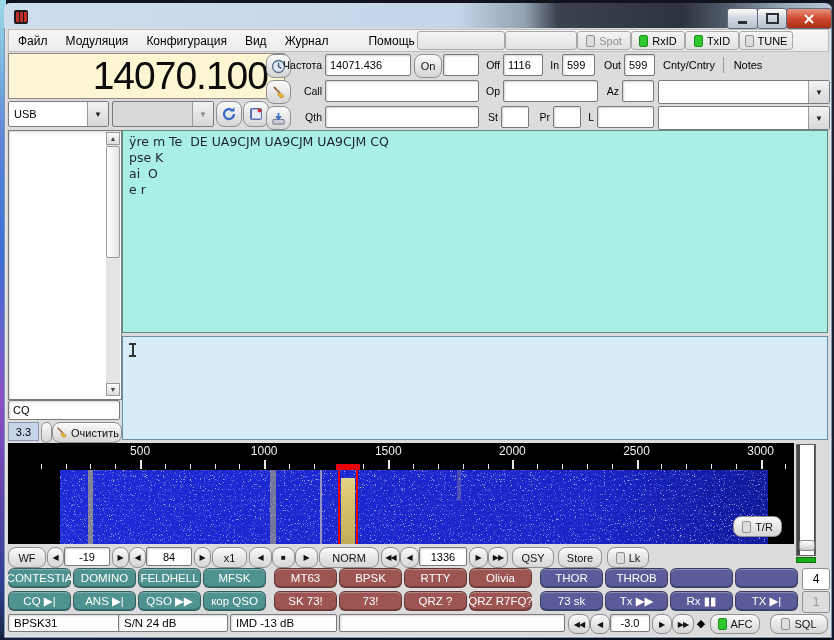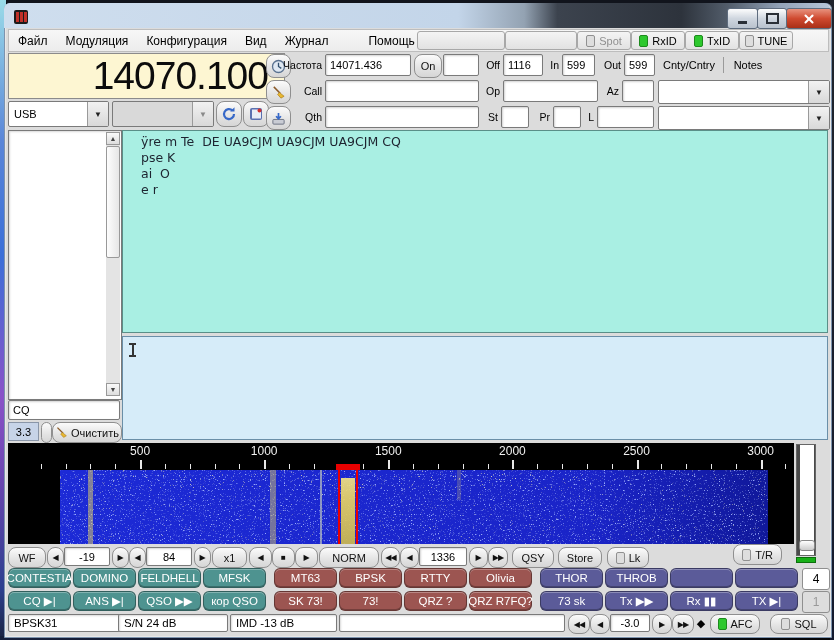--- a/index.html
+++ b/index.html
@@ -43,21 +43,21 @@
   .combo{display:flex;border:1px solid #7a7a7a;border-radius:2px;overflow:hidden;background:#fff;}
   .combo .val{flex:1;display:flex;align-items:center;padding:0 5px;font-size:11px;}
   .combo .arr{width:20px;background:linear-gradient(180deg,#f2f2f2,#d8d8d8);border-left:1px solid #9a9a9a;display:flex;align-items:center;justify-content:center;font-size:8px;color:#222;}
   .combo.dis{background:#d9d9d9;}
   .combo.dis .arr{color:#8a8a8a;}
   
   .listbox{left:8px;top:130px;width:112px;height:268px;background:#fff;border:1px solid #7a7a7a;box-shadow:inset 1px 1px 2px rgba(0,0,0,.15);}
   .sb{position:absolute;right:1px;top:1px;width:14px;height:264px;background:#e4e4e4;}
   .sb .arrow{position:absolute;left:0;width:14px;height:13px;background:linear-gradient(180deg,#fafafa,#ddd);border:1px solid #999;box-sizing:border-box;font-size:7px;display:flex;align-items:center;justify-content:center;color:#444;}
   .sb .thumb{position:absolute;left:0;top:14px;width:14px;height:112px;background:linear-gradient(90deg,#fdfdfd,#e6e6e6);border:1px solid #999;box-sizing:border-box;border-radius:2px;}
-  .rxpane{left:122px;top:130px;width:706px;height:203px;background:var(--rx_bg);border:1px solid #5a8f88;box-sizing:border-box;padding:3px 18px;}
+  .rxpane{left:122px;top:130px;width:706px;height:203px;background:var(--rx_bg);border:1px solid #5a8f88;box-sizing:border-box;padding:3px 6px;}
   .rx-line{font-size:12.5px;line-height:16px;color:#1d2430;white-space:pre-wrap;font-family:"DejaVu Sans",sans-serif;}
   .txpane{left:122px;top:336px;width:706px;height:104px;background:var(--tx_bg);border:1px solid #6a8fa8;box-sizing:border-box;}
   .ibeam{position:absolute;left:5px;top:5px;width:9px;height:16px;}
   .ibeam::before{content:"";position:absolute;left:4px;top:2px;width:1.6px;height:12px;background:#333;}
   .ibeam::after{content:"";position:absolute;left:1px;top:1px;width:7px;height:1.6px;background:#333;box-shadow:0 12px 0 #333;}
   
   .wf-wrap{left:8px;top:443px;width:786px;height:101px;background:#000;overflow:hidden;}
   .wf-scale{position:absolute;left:0;top:0;width:786px;height:27px;}
   .wf-num{position:absolute;top:1px;transform:translateX(-50%);color:#f0f0f0;font-size:12px;}
   .tick{position:absolute;bottom:1px;width:1px;height:5px;background:#e8e8e8;}
@@ -332,21 +332,21 @@
   <div class="abs btn arrowbtn" style="left:400px;top:547px;width:17px;height:19px">◀</div>
   <div class="abs inp" style="left:419px;top:547px;width:48px;height:19px;box-sizing:border-box;justify-content:center">1336</div>
   <div class="abs btn arrowbtn" style="left:469px;top:547px;width:17px;height:19px">▶</div>
   <div class="abs btn arrowbtn dbl" style="left:488px;top:547px;width:18px;height:19px">▶▶</div>
   <div class="abs btn" style="left:512px;top:547px;width:40px;height:19px">QSY</div>
   <div class="abs btn" style="left:558px;top:547px;width:42px;height:19px">Store</div>
   <div class="abs btn" style="left:607px;top:547px;width:40px;height:19px;gap:4px">
     <span class="led off"></span>
       <span>Lk</span>
   </div>
-  <div class="abs btn" style="left:733px;top:544px;width:47px;height:19px;gap:4px">
+  <div class="abs btn" style="left:733px;top:516px;width:47px;height:19px;gap:4px">
     <span class="led off"></span>
       <span>T/R</span>
   </div>
 
   <div class="macro-row" style="top:568px">
     <div class="mbtn m-teal">CONTESTIA</div>
     <div class="mbtn m-teal">DOMINO</div>
     <div class="mbtn m-teal">FELDHELL</div>
     <div class="mbtn m-teal">MFSK</div>
     <div class="mbtn m-maroon gap8">MT63</div>

